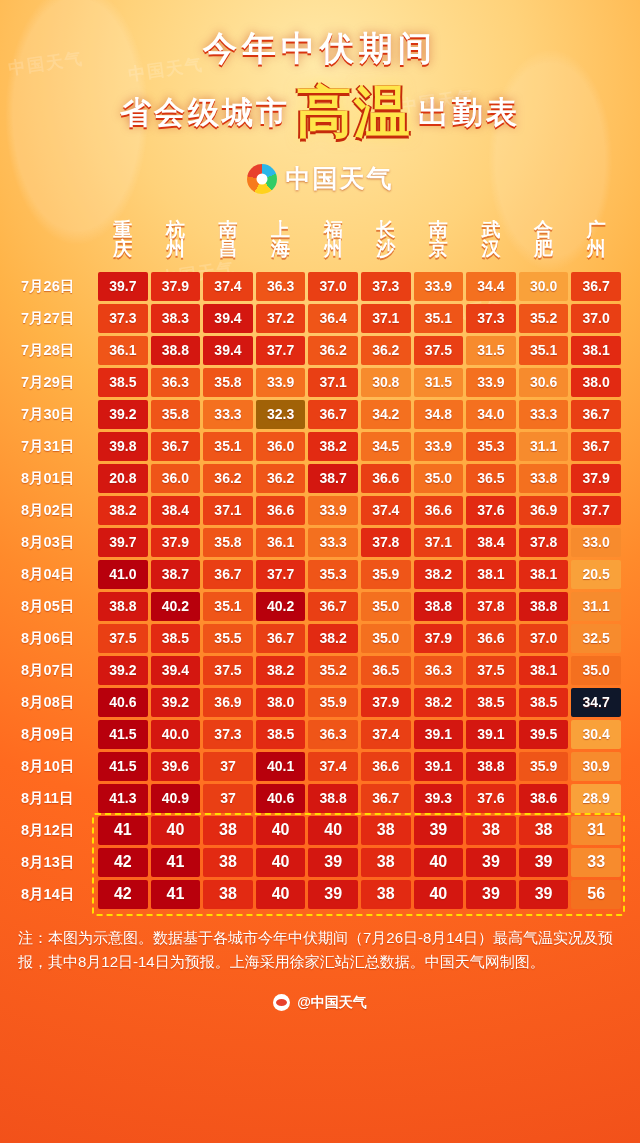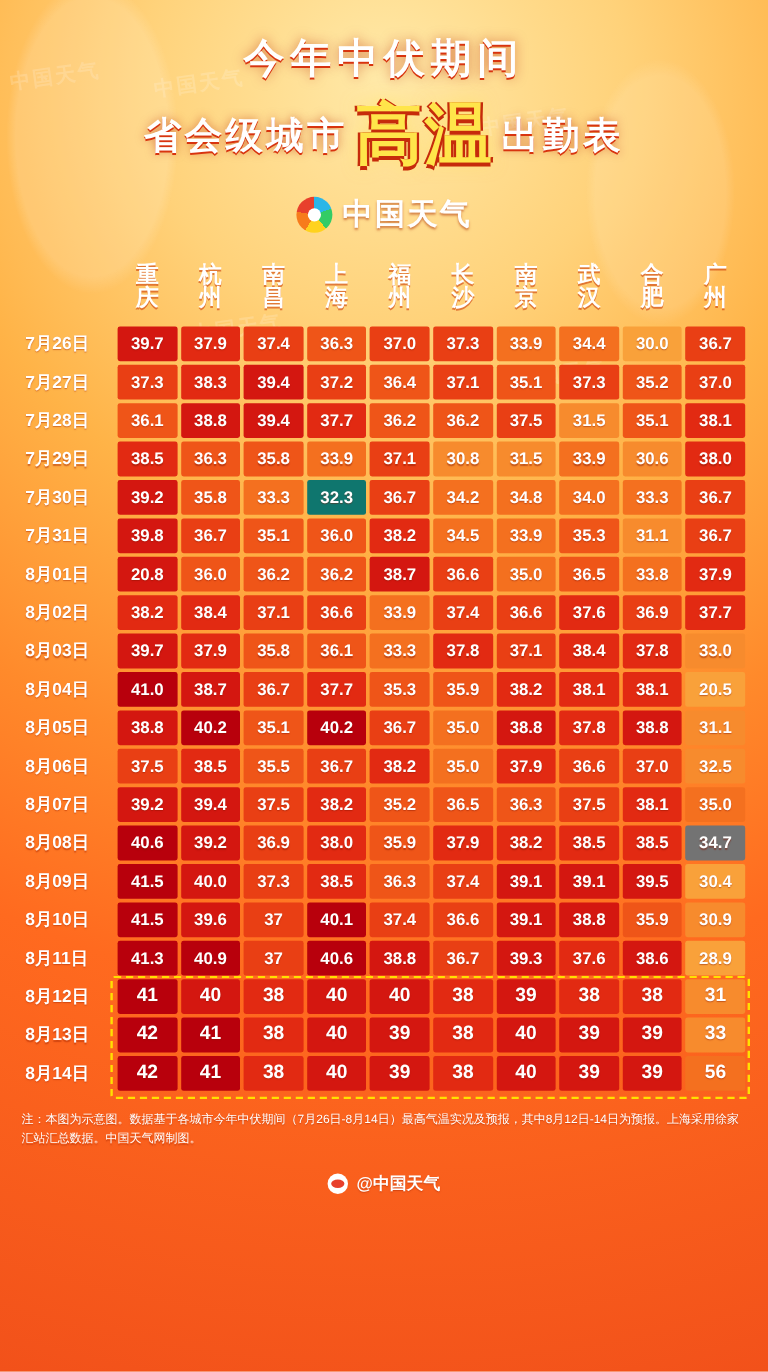--- a/index.html
+++ b/index.html
@@ -72,21 +72,21 @@
     text-align:center;font-size:14px;color:#ffffff;font-weight:bold;
     height:27px;border-radius:2px;
     text-shadow:0 1px 1px rgba(130,20,0,.45);
   }
   tr.fc td.v{font-size:16px;}
   .hl-box{
     position:absolute;left:76px;right:-1px;border:2px dashed #ffe000;border-radius:3px;
     pointer-events:none;
   }
   .note{
-    margin:14px 18px 0 18px;color:#ffffff;font-size:10px;line-height:1.6;
+    margin:14px 18px 0 18px;color:#ffffff;font-size:15px;line-height:1.6;
     text-shadow:0 1px 1px rgba(170,40,0,.5);
   }
   .footer{
     margin-top:20px;display:flex;justify-content:center;align-items:center;gap:7px;
     padding-bottom:10px;
   }
   .weibo{width:17px;height:17px;border-radius:50%;background:#ffffff;position:relative;}
   .weibo::after{content:"";position:absolute;left:3px;top:5px;width:11px;height:7px;border-radius:50%;
     background:#e8402c;}
   .footer-name{color:#ffffff;font-size:14px;font-weight:bold;text-shadow:0 1px 1px rgba(170,40,0,.5);}
@@ -183,21 +183,21 @@
           <td class="v" style="background: rgb(247, 139, 45);">31.5</td>
           <td class="v" style="background: rgb(244, 112, 31);">33.9</td>
           <td class="v" style="background: rgb(247, 139, 45);">30.6</td>
           <td class="v" style="background: rgb(226, 42, 18);">38.0</td>
         </tr>
         <tr>
           <td class="date">7月30日</td>
           <td class="v" style="background: rgb(212, 23, 16);">39.2</td>
           <td class="v" style="background: rgb(239, 85, 24);">35.8</td>
           <td class="v" style="background: rgb(244, 112, 31);">33.3</td>
-          <td class="v" style="background: #0f766e;">32.3</td>
+          <td class="v" style="background: #a16207;">32.3</td>
           <td class="v" style="background: rgb(233, 63, 20);">36.7</td>
           <td class="v" style="background: rgb(244, 112, 31);">34.2</td>
           <td class="v" style="background: rgb(244, 112, 31);">34.8</td>
           <td class="v" style="background: rgb(244, 112, 31);">34.0</td>
           <td class="v" style="background: rgb(244, 112, 31);">33.3</td>
           <td class="v" style="background: rgb(233, 63, 20);">36.7</td>
         </tr>
         <tr>
           <td class="date">7月31日</td>
           <td class="v" style="background: rgb(212, 23, 16);">39.8</td>
@@ -306,21 +306,21 @@
           <td class="date">8月08日</td>
           <td class="v" style="background: rgb(184, 0, 12);">40.6</td>
           <td class="v" style="background: rgb(212, 23, 16);">39.2</td>
           <td class="v" style="background: rgb(233, 63, 20);">36.9</td>
           <td class="v" style="background: rgb(226, 42, 18);">38.0</td>
           <td class="v" style="background: rgb(239, 85, 24);">35.9</td>
           <td class="v" style="background: rgb(226, 42, 18);">37.9</td>
           <td class="v" style="background: rgb(226, 42, 18);">38.2</td>
           <td class="v" style="background: rgb(226, 42, 18);">38.5</td>
           <td class="v" style="background: rgb(226, 42, 18);">38.5</td>
-          <td class="v" style="background: #737373;">34.7</td>
+          <td class="v" style="background: #0f172a;">34.7</td>
         </tr>
         <tr>
           <td class="date">8月09日</td>
           <td class="v" style="background: rgb(184, 0, 12);">41.5</td>
           <td class="v" style="background: rgb(212, 23, 16);">40.0</td>
           <td class="v" style="background: rgb(233, 63, 20);">37.3</td>
           <td class="v" style="background: rgb(226, 42, 18);">38.5</td>
           <td class="v" style="background: rgb(239, 85, 24);">36.3</td>
           <td class="v" style="background: rgb(233, 63, 20);">37.4</td>
           <td class="v" style="background: rgb(212, 23, 16);">39.1</td>

